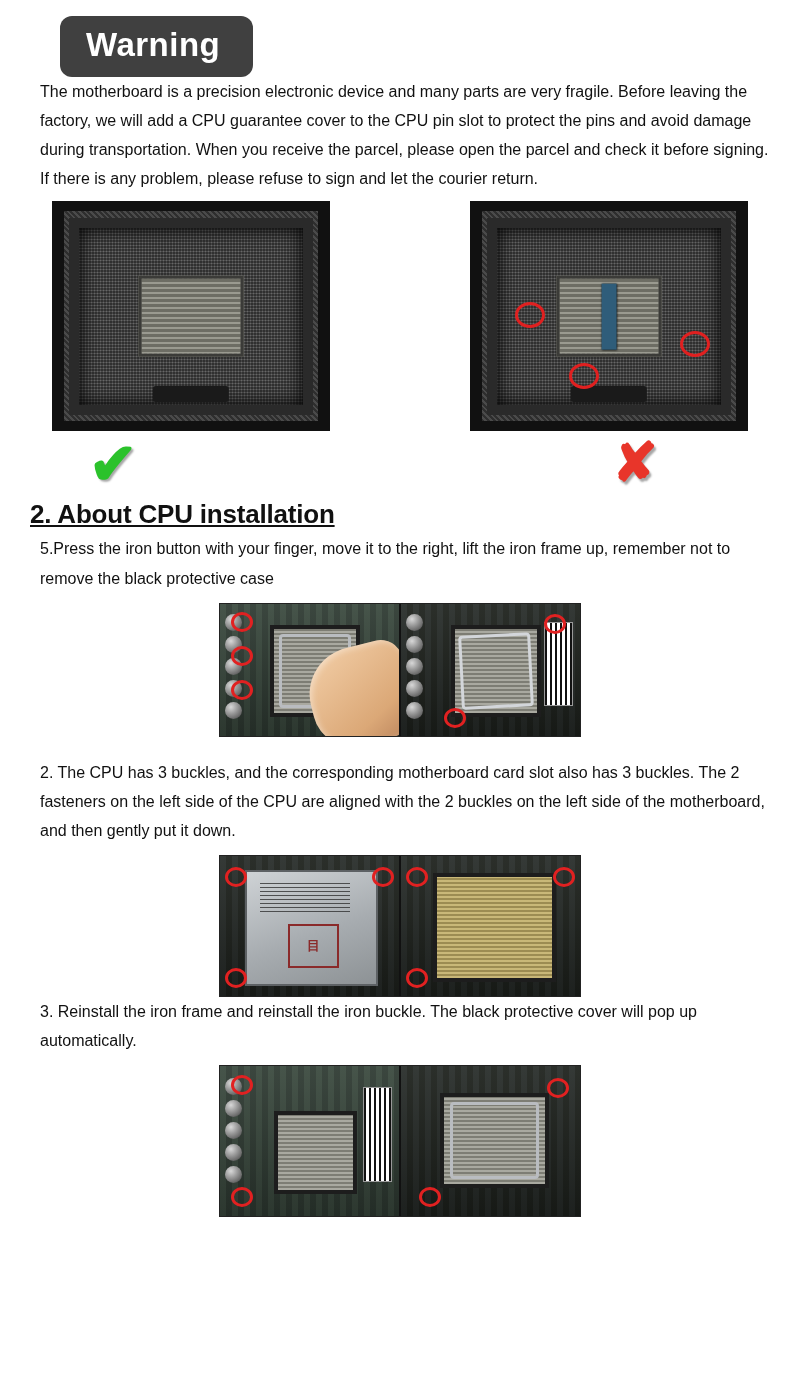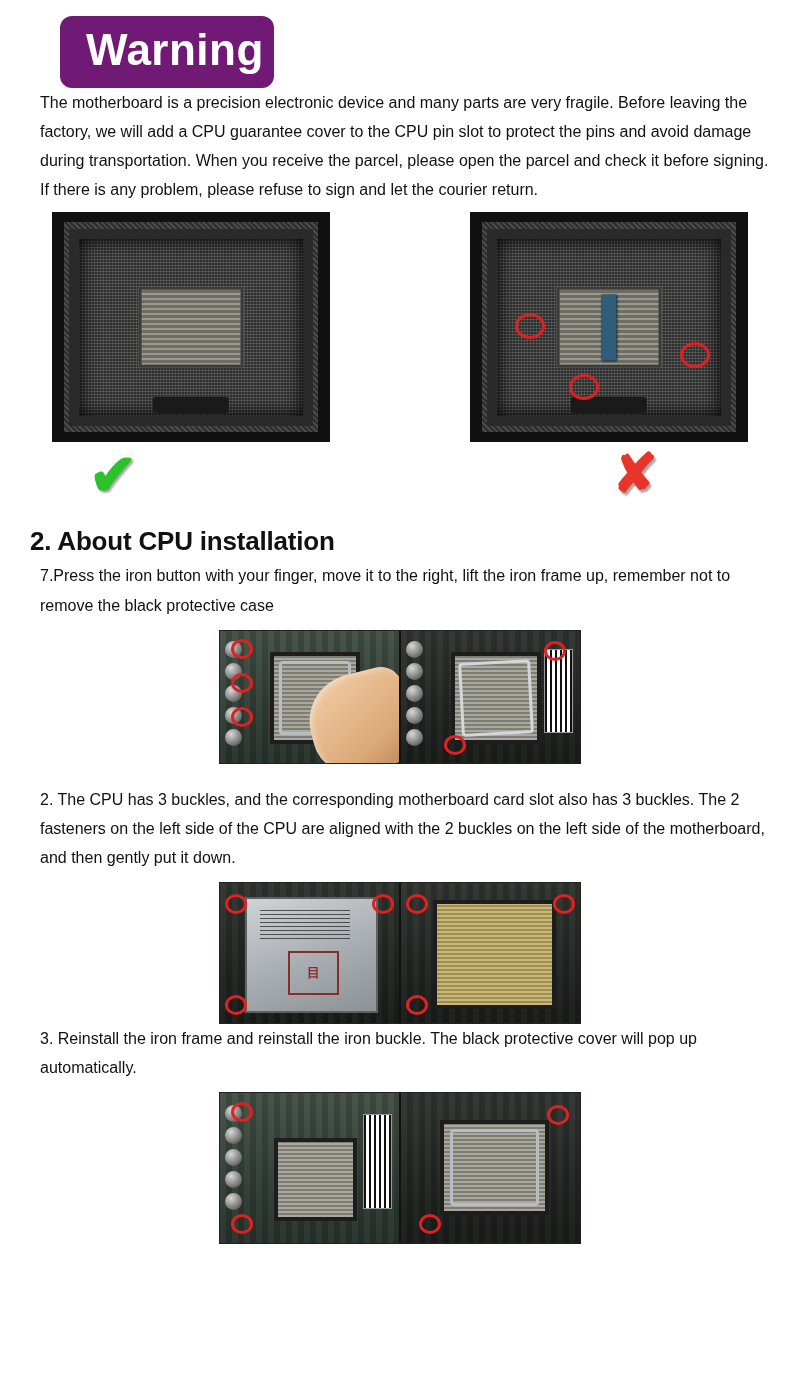--- a/index.html
+++ b/index.html
@@ -23,39 +23,40 @@
     padding: 0 22px;
   }
 
   
   .banner-wrap {
     padding-top: 16px;
     padding-left: 38px;
   }
   .banner {
     display: inline-block;
-    background: #701a75;
+    background: #404040;
     color: #ffffff;
-    font-size: 44px;
+    font-size: 33px;
     font-weight: bold;
     line-height: 1;
-    padding: 12px 10px 16px 26px;
+    padding: 12px 33px 16px 26px;
     border-radius: 12px;
     letter-spacing: 0.5px;
   }
 
   
   h2.section-title {
     font-size: 26px;
     font-weight: bold;
     margin: 12px 0 4px 8px;
     letter-spacing: -0.2px;
   }
   h2.section-title.second {
-    margin-top: 20px;
+    margin-top: 4px;
+    text-decoration: underline;
   }
 
   p.para {
     font-size: 16px;
     line-height: 1.82;
     margin: 0 0 0 0;
     padding: 0 8px 0 18px;
     text-align: left;
   }
   p.para.sub {
@@ -345,21 +346,21 @@
     <div class="mark">
       <span class="check">✔</span>
     </div>
     <div class="mark">
       <span class="cross">✘</span>
     </div>
   </div>
 
   <h2 class="section-title second">2. About CPU installation</h2>
 
-  <p class="para sub">7.Press the iron button with your finger, move it to the right, lift the iron frame up, remember not to remove the black protective case</p>
+  <p class="para sub">5.Press the iron button with your finger, move it to the right, lift the iron frame up, remember not to remove the black protective case</p>
 
   <div class="photo-pair">
     <div class="photo">
       <div class="mb-bg"></div>
       <div class="caps">
           <i></i>
           <i></i>
           <i></i>
           <i></i>
           <i></i>

